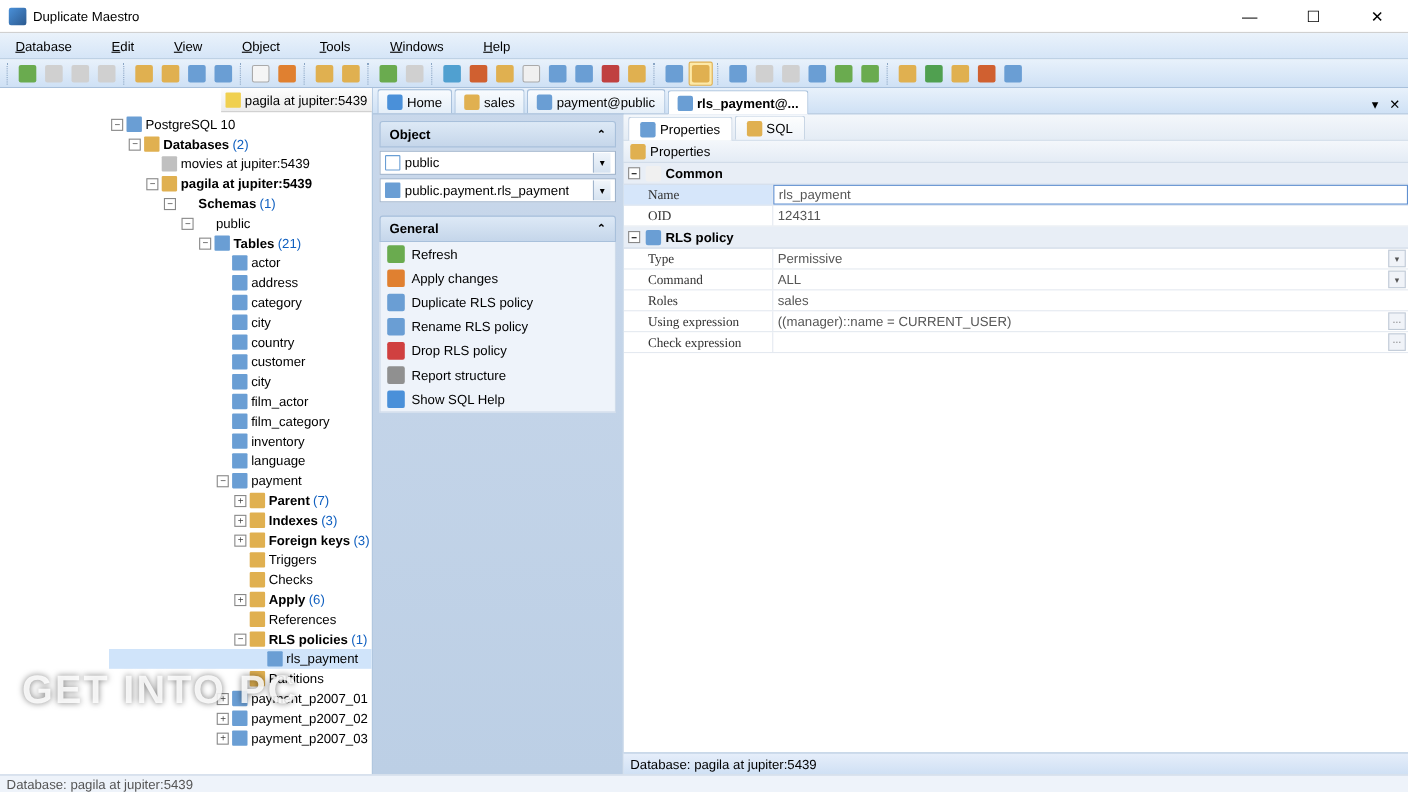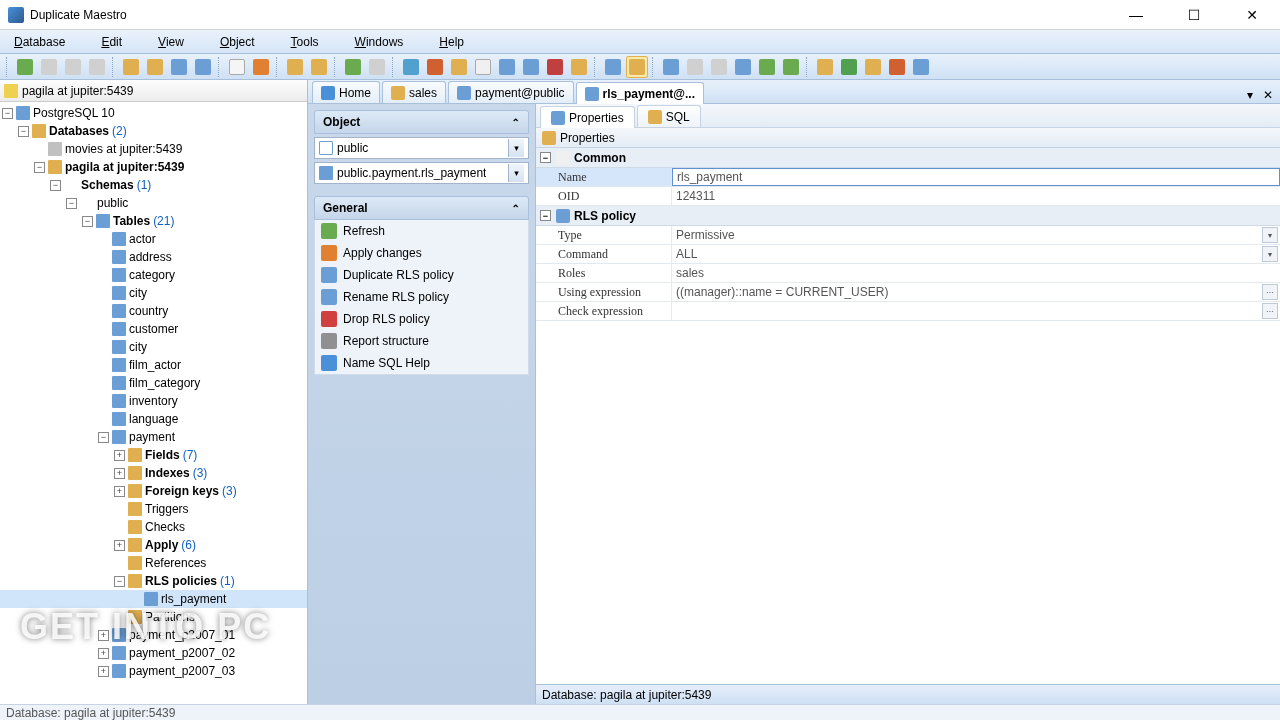--- a/index.html
+++ b/index.html
@@ -11,21 +11,21 @@
 .titlebar-btn { width: 40px; height: 22px; display: flex; align-items: center; justify-content: center; cursor: pointer; font-size: 14px; }
 .menubar { height: 24px; background: linear-gradient(#eaf2fb,#d5e5f7); display: flex; align-items: center; padding: 0 6px; gap: 20px; border-bottom: 1px solid #a8c0db; }
 .menuitem { padding: 2px 8px; cursor: pointer; }
 .menuitem span.u { text-decoration: underline; }
 .toolbar-row { height: 26px; background: linear-gradient(#e8f1fb,#cfe1f5); border-bottom: 1px solid #a8c0db; display: flex; align-items: center; padding: 0 4px; gap: 2px; }
 .tb-sep { width: 4px; height: 20px; border-left: 1px dotted #8aa5c4; margin: 0 2px; }
 .tb-btn { width: 22px; height: 22px; display: flex; align-items: center; justify-content: center; cursor: pointer; border-radius: 2px; }
 .tb-btn.active { background: #fde9a8; border: 1px solid #e0b050; }
 .tb-ico { width: 16px; height: 16px; border-radius: 2px; }
 .body-row { flex: 1; display: flex; overflow: hidden; }
-.left-panel { width: 308px; background: #fff; border-right: 1px solid #a8c0db; display: flex; flex-direction: column; }
+.left-panel { width: 339px; background: #fff; border-right: 1px solid #a8c0db; display: flex; flex-direction: column; align-items: flex-end; }
 .addr-bar { height: 22px; background: linear-gradient(#fdfdfd,#ececec); border-bottom: 1px solid #ccc; display: flex; align-items: center; padding: 0 4px; gap: 4px; }
 .addr-ico { width: 14px; height: 14px; background: #f0d050; border-radius: 1px; }
 .tree { flex: 1; overflow: auto; padding: 2px 0; }
 .tree-row { display: flex; align-items: center; height: 18px; padding: 0 2px; white-space: nowrap; cursor: pointer; }
 .tree-row.selected { background: #d0e4fa; }
 .exp { width: 11px; height: 11px; border: 1px solid #888; display: flex; align-items: center; justify-content: center; font-size: 9px; line-height: 1; margin-right: 3px; background: #fff; color: #444; cursor: pointer; }
 .exp-sp { width: 11px; height: 11px; margin-right: 3px; }
 .t-ico { width: 14px; height: 14px; margin-right: 3px; flex: none; border-radius: 1px; }
 .t-lbl { }
 .t-cnt { color: #1060c0; margin-left: 3px; }
@@ -326,21 +326,21 @@
         <div class="tree-row">
           <span class="ind" style="width: 96px;"></span>
           <div class="exp">−</div>
           <div class="t-ico" style="background: rgb(106, 158, 212);"></div>
           <span class="t-lbl">payment</span>
         </div>
         <div class="tree-row">
           <span class="ind" style="width: 112px;"></span>
           <div class="exp">+</div>
           <div class="t-ico" style="background: rgb(224, 176, 80);"></div>
-          <span class="t-lbl bold">Fields</span>
+          <span class="t-lbl bold">Parent</span>
           <span class="t-cnt">(7)</span>
         </div>
         <div class="tree-row">
           <span class="ind" style="width: 112px;"></span>
           <div class="exp">+</div>
           <div class="t-ico" style="background: rgb(224, 176, 80);"></div>
           <span class="t-lbl bold">Indexes</span>
           <span class="t-cnt">(3)</span>
         </div>
         <div class="tree-row">
@@ -458,21 +458,21 @@
           <div class="mid-item">
             <div class="mid-item-ico" style="background: rgb(208, 64, 64);"></div>
             <span>Drop RLS policy</span>
           </div>
           <div class="mid-item">
             <div class="mid-item-ico" style="background: rgb(144, 144, 144);"></div>
             <span>Report structure</span>
           </div>
           <div class="mid-item">
             <div class="mid-item-ico" style="background: rgb(74, 144, 217);"></div>
-            <span>Name SQL Help</span>
+            <span>Show SQL Help</span>
           </div>
         </div>
     </div>
   </div>
 
   <div class="right-panel">
     <div class="doc-tabs" style="position:relative;left:-228px;width:calc(100% + 228px)">
       <div id="doctabs" style="display:flex">
           <div class="doc-tab">
             <div style="width: 14px; height: 14px; background: rgb(74, 144, 217); border-radius: 2px;"></div>

